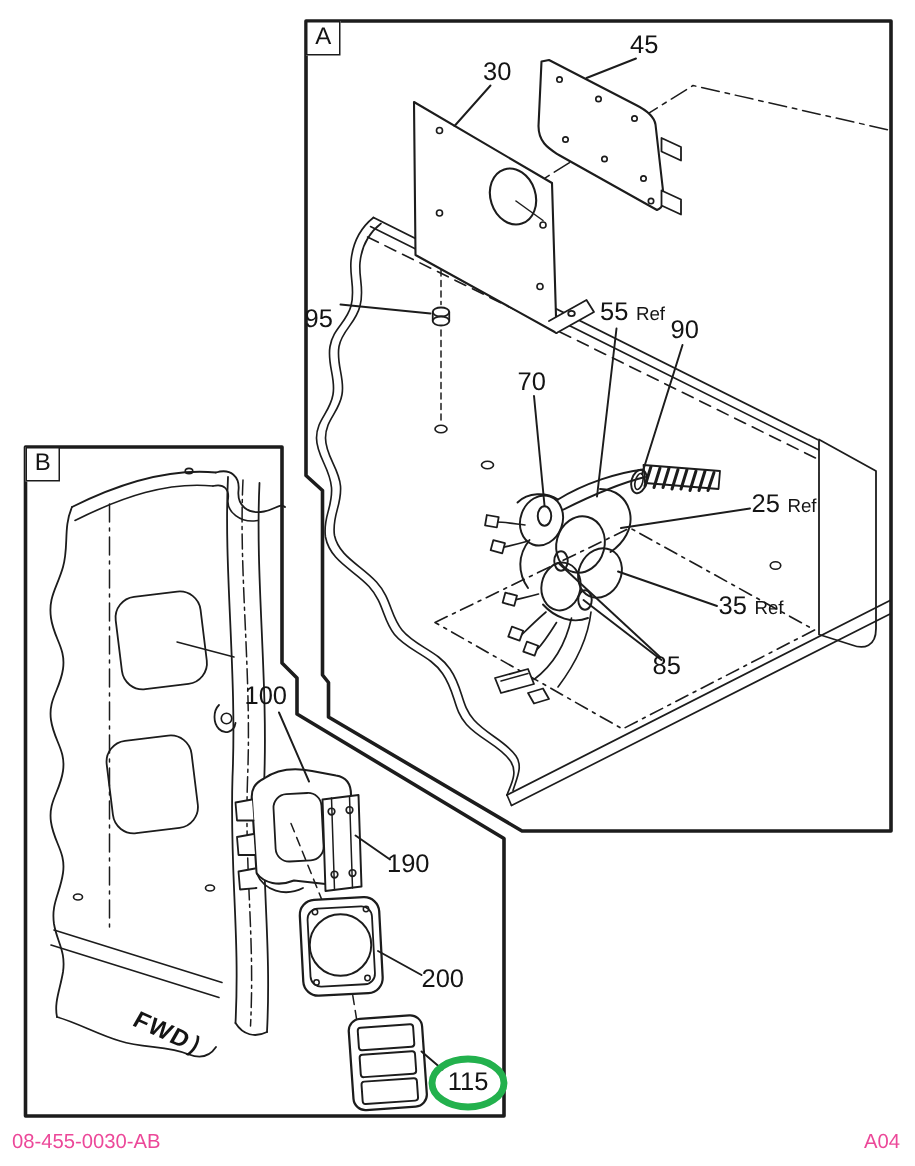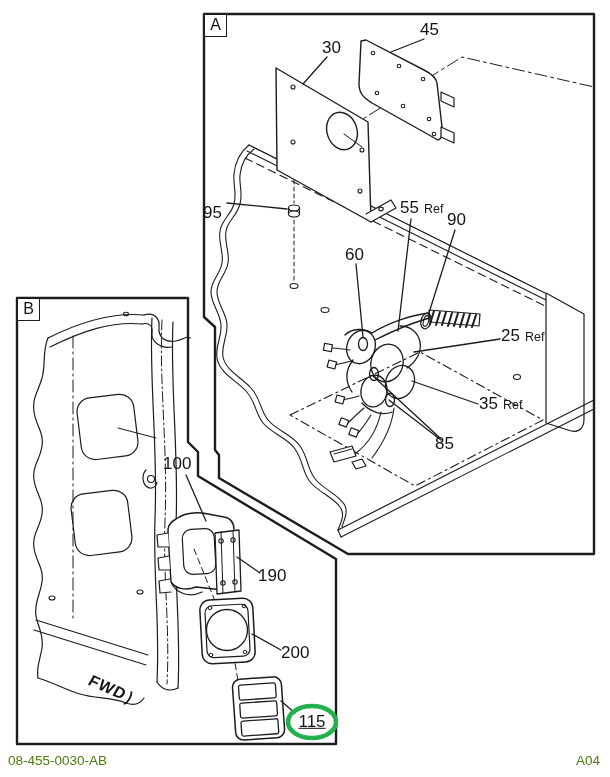--- a/index.html
+++ b/index.html
@@ -14,25 +14,25 @@
   #art .t13{stroke-width:1.3;}
   #art .t14{stroke-width:1.4;}
   #art .t15{stroke-width:1.5;}
   #art .t20{stroke-width:2;}
   #art .wf{fill:#fff;}
   #art #hl{stroke:#23b14d;stroke-width:4.6;fill:none;}
   .tagbox{position:absolute;width:23px;height:23px;border:1.6px solid #1c1c1c;background:#fff;
           box-sizing:border-box;text-align:center;line-height:20px;font-size:16px;}
   .callout{position:absolute;font-size:17px;white-space:nowrap;line-height:1;background:transparent;}
   .callout .suffix{font-size:12.5px;margin-left:5px;}
-  .c115{transform:translate(-50%,-54%);text-decoration:underline;}
+  .c115{transform:translate(-50%,-54%);}
   .fwd{position:absolute;left:94px;top:672px;font-size:16px;font-weight:800;
        transform:rotate(24deg) skewX(-6deg);transform-origin:left top;letter-spacing:1px;}
   .fwd .arrow{display:inline-block;font-weight:900;margin-left:2px;transform:scaleX(0.85);}
-  .footer-text{position:absolute;font-size:13.5px;color:#4d7c0f;}
+  .footer-text{position:absolute;font-size:13.5px;color:#ec4899;}
 </style>
 </head>
 <body>
 
 <div class="stage">
 
   <svg id="art" viewBox="0 0 610 777">
 
     <g>
       <path class="thick" d="M204,14 H594 V554 H348 L219,478 L219,455 L215,450 L215,327 L204,317 Z"></path>
@@ -228,21 +228,21 @@
   <div class="tagbox" style="left:204px;top:14px;">
     <span>A</span>
   </div>
   <div class="tagbox" style="left:17px;top:298px;">
     <span>B</span>
   </div>
 
   <div class="callout" style="left:322px;top:39px;"><span>30</span></div>
   <div class="callout" style="left:420px;top:21px;"><span>45</span></div>
   <div class="callout" style="left:203px;top:189px;margin-top:15px;"><span>95</span></div>
-  <div class="callout" style="left:345px;top:246px;"><span>60</span></div>
+  <div class="callout" style="left:345px;top:246px;"><span>70</span></div>
   <div class="callout" style="left:400px;top:199px;text-align:right;"><span>55</span><span class="suffix">Ref</span></div>
   <div class="callout" style="left:447px;top:211px;"><span>90</span></div>
   <div class="callout" style="left:501px;top:327px;"><span>25</span><span class="suffix">Ref</span></div>
   <div class="callout" style="left:479px;top:395px;"><span>35</span><span class="suffix">Ref</span></div>
   <div class="callout" style="left:435px;top:435px;"><span>85</span></div>
 
   <div class="callout" style="left:163px;top:455px;"><span>100</span></div>
   <div class="callout" style="left:258px;top:567px;"><span>190</span></div>
   <div class="callout" style="left:281px;top:644px;"><span>200</span></div>
   <div class="callout c115" style="left:312px;top:722px;"><span>115</span></div>

